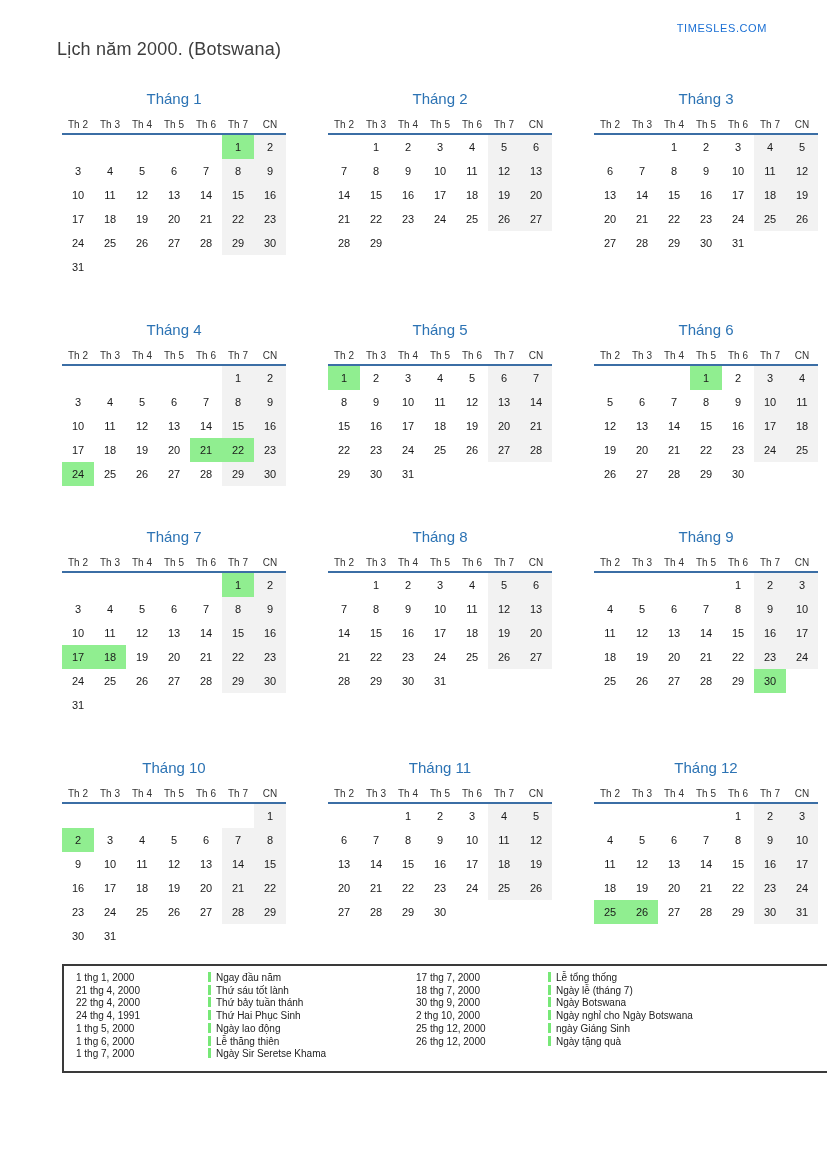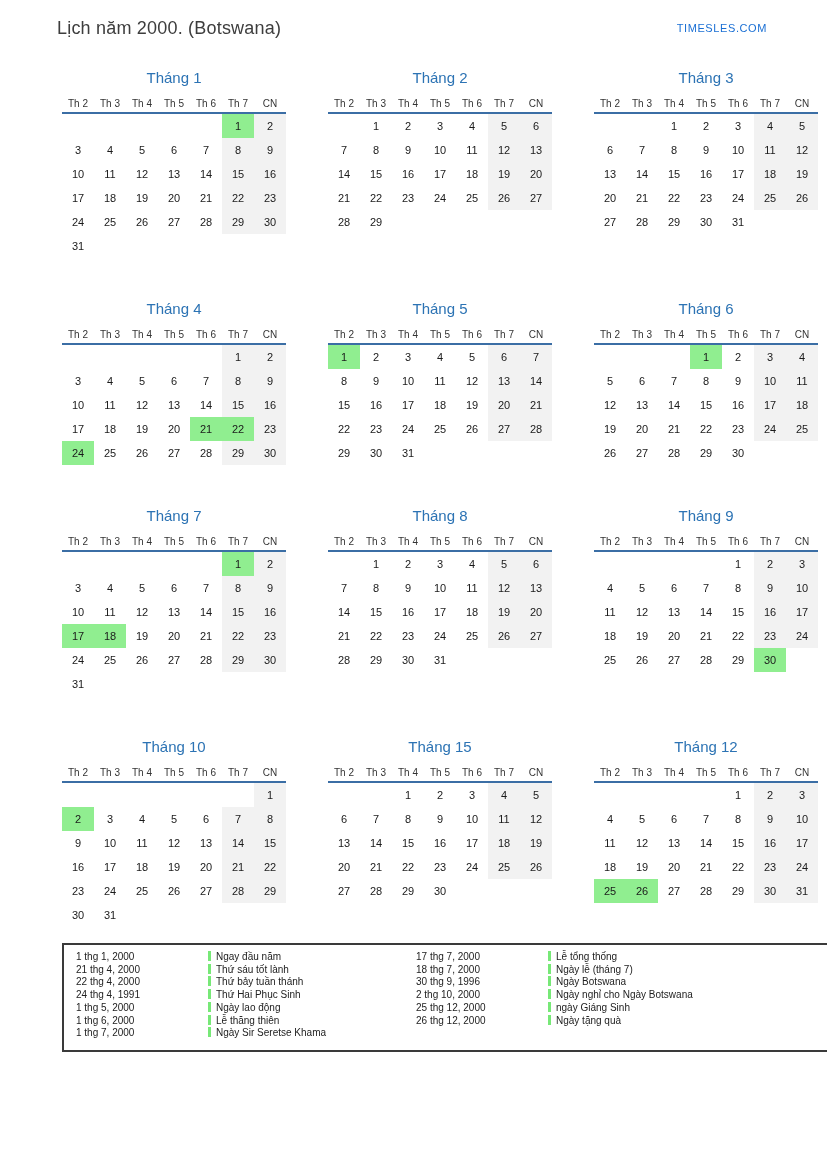--- a/index.html
+++ b/index.html
@@ -4,21 +4,21 @@
 <style>
   * { margin:0; padding:0; box-sizing:border-box; }
   html,body { background:#ffffff; }
   body {
     width:827px; min-height:1169px; position:relative;
     font-family:"Liberation Sans","DejaVu Sans",sans-serif;
     color:#222;
   }
   .page { padding:18px 0 0 0; }
   .topbar { width:710px; margin:0 auto 0 57px; display:flex; justify-content:space-between; align-items:flex-start; }
-  .page-title { font-size:18px; color:#3d3d3d; letter-spacing:0.2px; }
+  .page-title { font-size:18px; color:#3d3d3d; letter-spacing:0.2px;margin-top:21px; }
   .site-link { font-size:11px; color:#1a6fd4; text-decoration:none; letter-spacing:0.6px; margin-top:4px; margin-right:0px; }
   .months-grid {
     margin:30px 0 0 62px;
     display:grid;
     grid-template-columns:repeat(3,224px);
     column-gap:13px;
     row-gap:20px;
     align-items:start;
     gap:42px;
   }
@@ -650,21 +650,21 @@
           <div class="cell">30</div>
           <div class="cell">31</div>
           <div class="cell"></div>
           <div class="cell"></div>
           <div class="cell"></div>
           <div class="cell"></div>
           <div class="cell"></div>
         </div>
       </div>
       <div class="month">
-        <div class="month-title">Tháng 15</div>
+        <div class="month-title">Tháng 11</div>
         <div class="weekrow head-underline">
           <div class="wd">Th 2</div>
           <div class="wd">Th 3</div>
           <div class="wd">Th 4</div>
           <div class="wd">Th 5</div>
           <div class="wd">Th 6</div>
           <div class="wd">Th 7</div>
           <div class="wd">CN</div>
         </div>
         <div class="weekrow">
@@ -814,21 +814,21 @@
         <div class="legend-date">17 thg 7, 2000</div>
         <div class="legend-name">
           <span class="legend-mark"></span>
           <span>Lễ tổng thống</span>
         </div>
         <div class="legend-date">18 thg 7, 2000</div>
         <div class="legend-name">
           <span class="legend-mark"></span>
           <span>Ngày lễ (tháng 7)</span>
         </div>
-        <div class="legend-date">30 thg 9, 1996</div>
+        <div class="legend-date">30 thg 9, 2000</div>
         <div class="legend-name">
           <span class="legend-mark"></span>
           <span>Ngày Botswana</span>
         </div>
         <div class="legend-date">2 thg 10, 2000</div>
         <div class="legend-name">
           <span class="legend-mark"></span>
           <span>Ngày nghỉ cho Ngày Botswana</span>
         </div>
         <div class="legend-date">25 thg 12, 2000</div>

